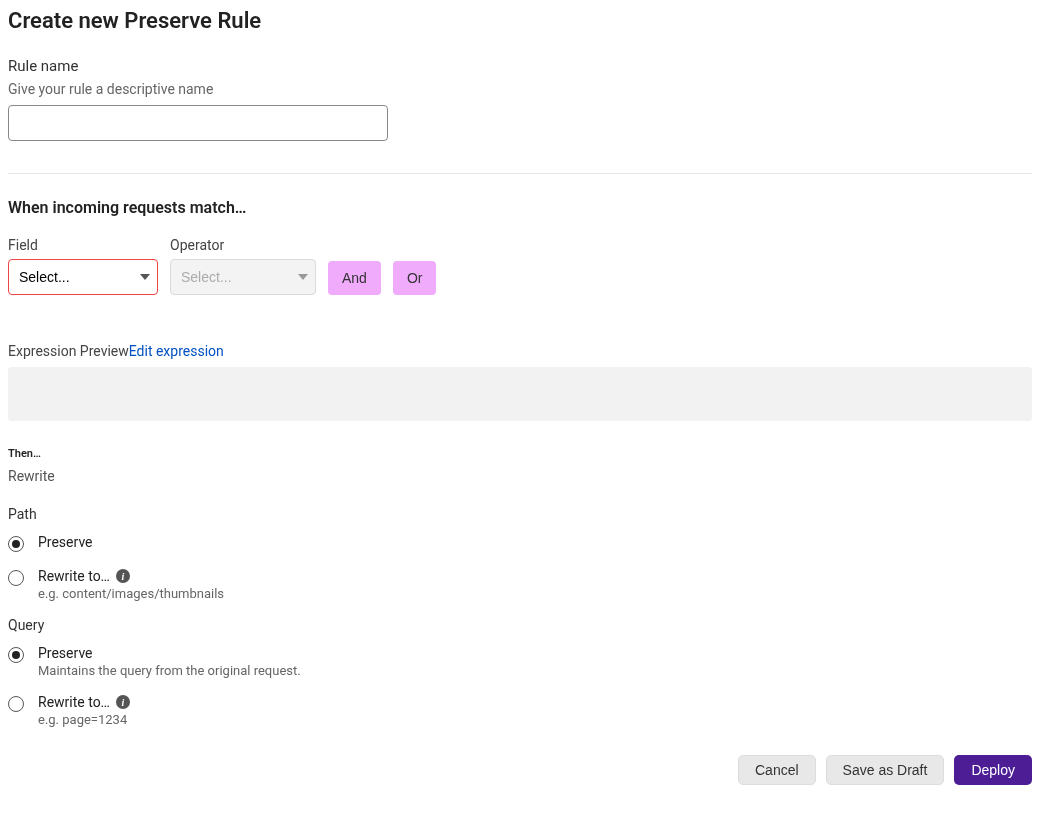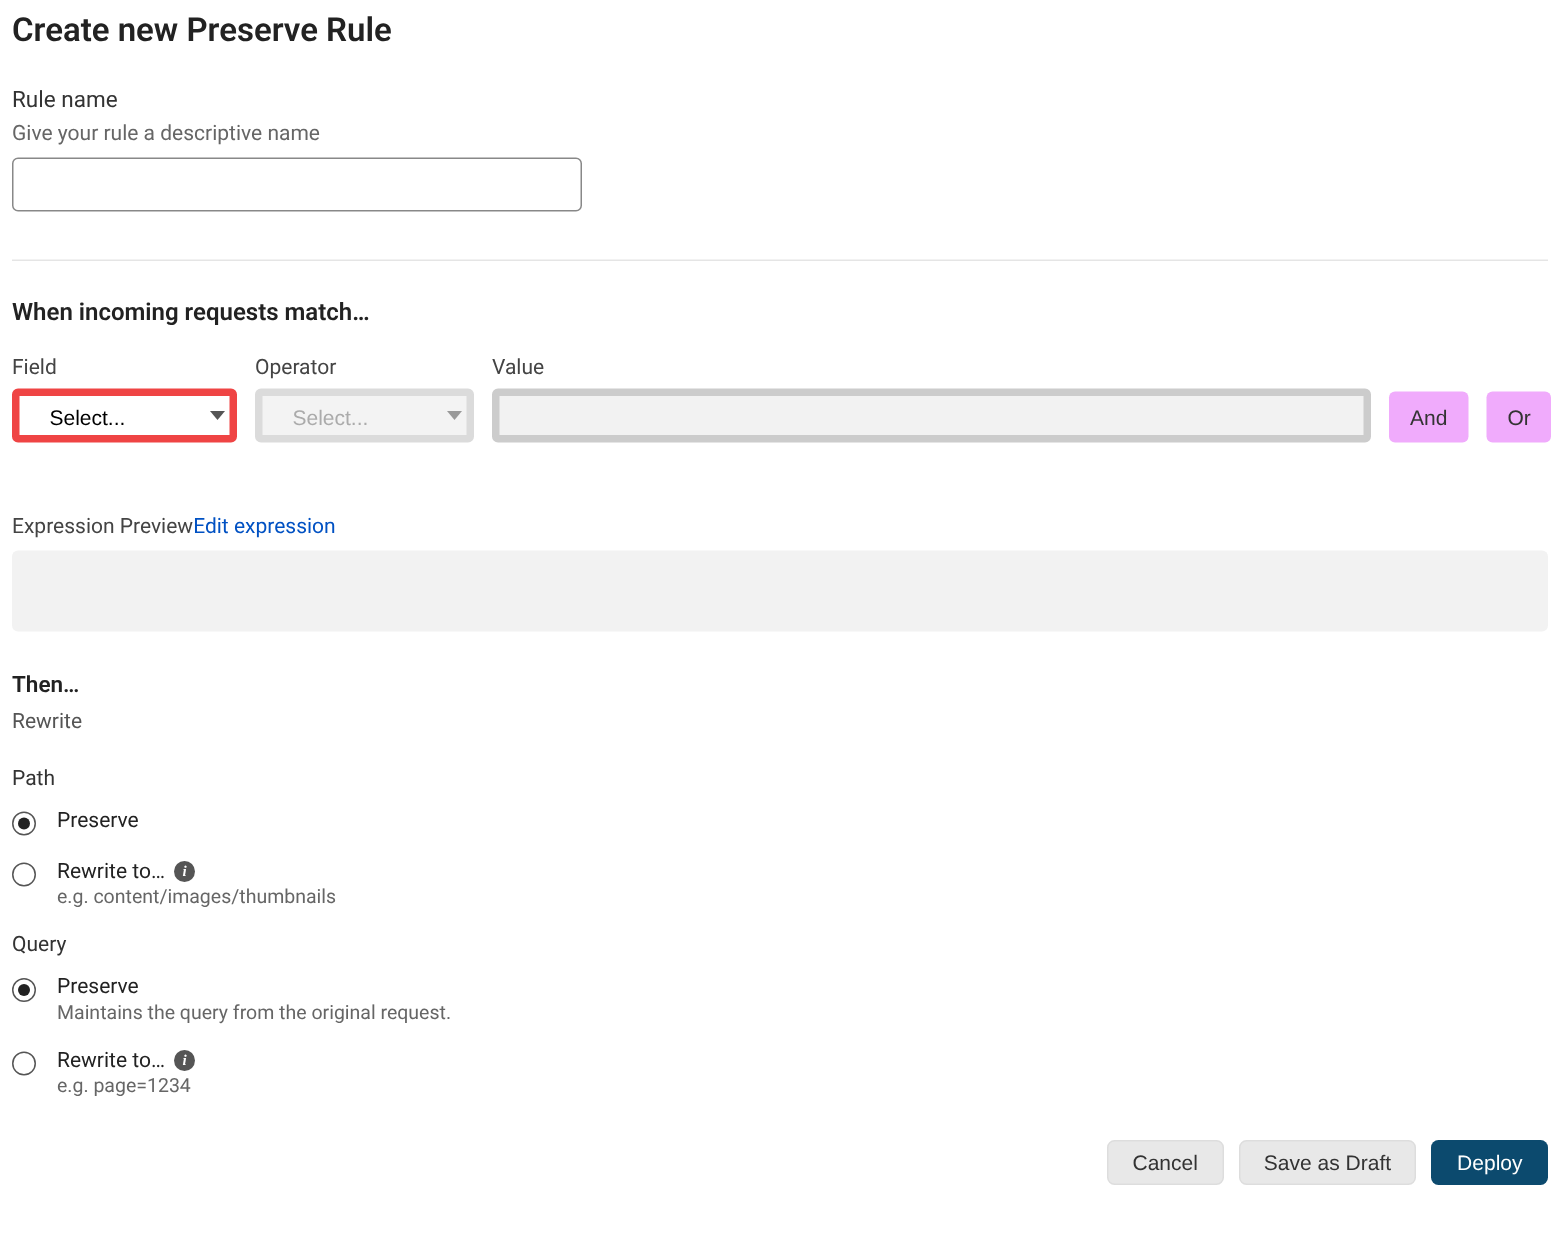--- a/index.html
+++ b/index.html
@@ -65,23 +65,23 @@
       font-size: 14px;
       color: #444;
       margin-bottom: 6px;
     }
     .select-wrap {
       position: relative;
       display: inline-block;
     }
     .select-field, .select-op, .value-input {
       height: 36px;
-      border: 5px solid #ef4444;
+      border: 1px solid #ef4444;
       border-radius: 4px;
-      padding: 6px 28px 6px 20px;
+      padding: 6px 28px 6px 10px;
       font-size: 14px;
       background: #fff;
       appearance: none;
       -webkit-appearance: none;
       outline: none;
     }
     .select-field {
       width: 150px;
     }
     .select-op {
@@ -134,21 +134,21 @@
       text-decoration: none;
       cursor: pointer;
     }
     .preview-box {
       width: 100%;
       height: 54px;
       background: #f2f2f2;
       border-radius: 4px;
     }
     .then-heading {
-      font-size: 15px;
+      font-size: 11px;
       font-weight: 600;
       margin-top: 26px;
       margin-bottom: 8px;
       color: #222;
     }
     .rewrite-sub {
       font-size: 14px;
       color: #555;
       margin-bottom: 22px;
     }
@@ -230,21 +230,21 @@
       font-size: 14px;
       cursor: pointer;
       border: 1px solid transparent;
     }
     .btn-secondary {
       background: #e8e8e8;
       color: #333;
       border-color: #ddd;
     }
     .btn-primary {
-      background: #0c4a6e;
+      background: #4c1d95;
       color: #fff;
     }
   </style>
 </head>
 <body>
 
 
 
 <h1 class="page-title">Create new Preserve Rule</h1>
 
@@ -278,24 +278,20 @@
         <option>Select...</option>
       </select>
       <span class="select-caret">
         <svg viewBox="0 0 10 6">
             <path d="M0 0 L5 6 L10 0 Z" fill="#999"></path>
           </svg>
       </span>
     </div>
   </div>
 
-  <div class="col">
-    <div class="col-label">Value</div>
-    <input type="text" class="value-input" disabled="" style="">
-  </div>
 
   <button class="logic-btn">And</button>
   <button class="logic-btn">Or</button>
 </div>
 
 <div class="preview-header">
   <div class="preview-label">Expression Preview</div>
   <a class="edit-link">Edit expression</a>
 </div>
 <div class="preview-box"></div>

